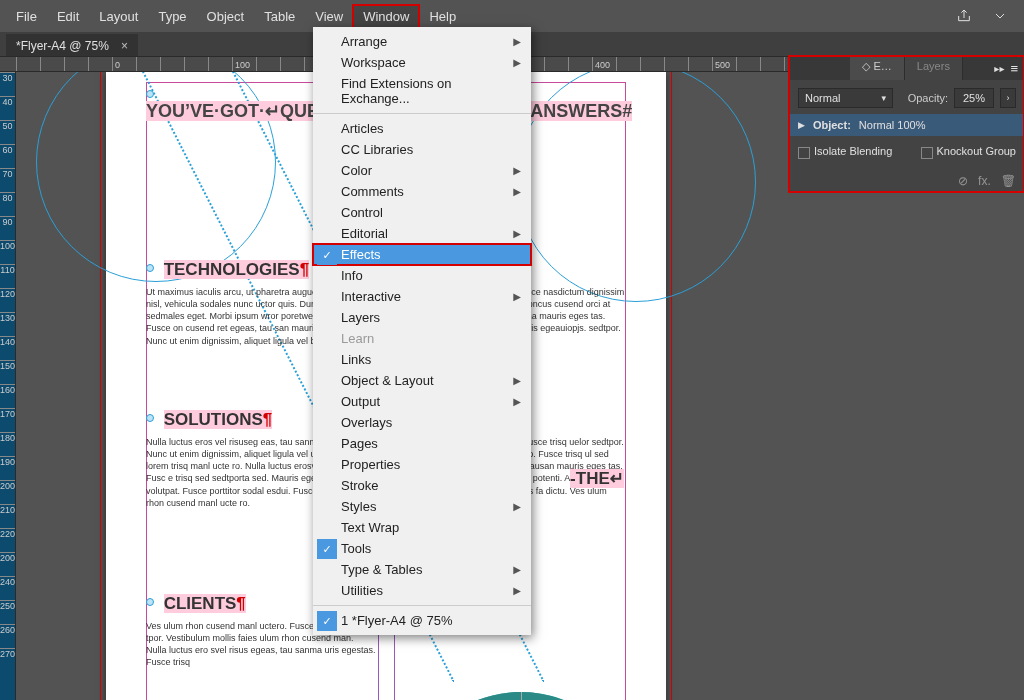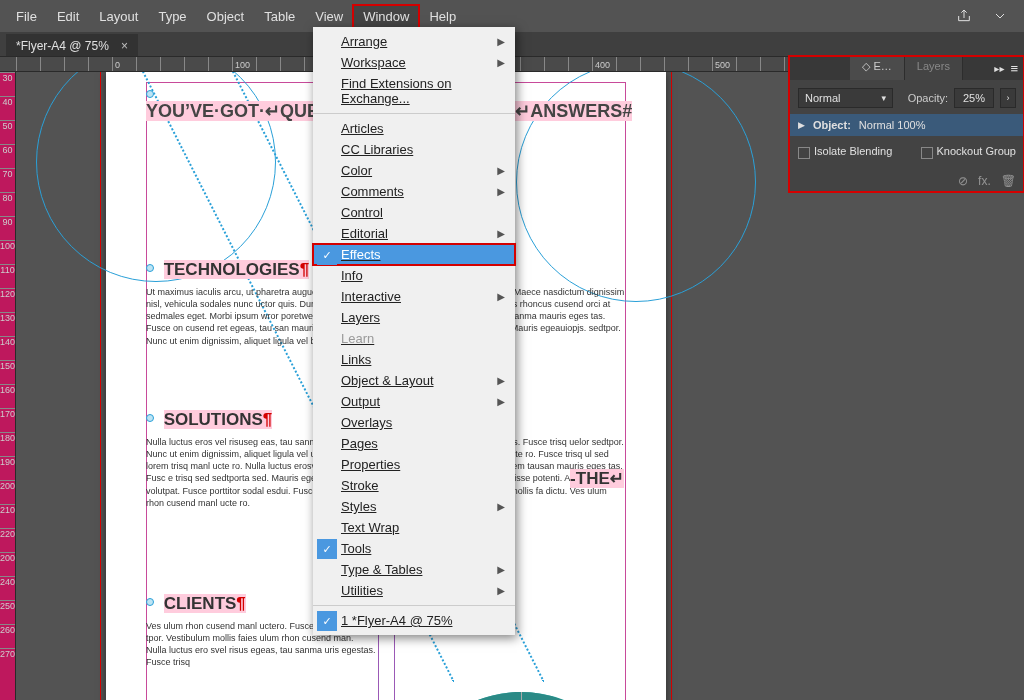--- a/index.html
+++ b/index.html
@@ -14,21 +14,21 @@
 
   
   .tabbar { height: 28px; background: #3f3f3f; display: flex; align-items: center; padding-left: 6px; }
   .doc-tab { background: #323232; padding: 5px 10px; font-size: 12px; display: flex; align-items: center; gap: 12px; }
   .close-x { font-size: 12px; opacity: .8; }
 
   
   .ruler-h { position:absolute; left:0; top:56px; right:0; height:16px; background:#4a4a4a; border-top:1px solid #2a2a2a; border-bottom:1px solid #2a2a2a; font-size:9px; color:#ccc; overflow:hidden; z-index:2;}
   .ruler-h-inner { position:absolute; left:16px; right:0; top:0; bottom:0; display:flex; }
   .tick { width:24px; border-left:1px solid #888; height:100%; padding-left:2px; line-height:16px; }
-  .ruler-v { position:absolute; left:0; top:72px; bottom:0; width:16px; background:#be185d; border-right:1px solid #2a2a2a; font-size:9px; color:#ccc; overflow:hidden; z-index:2;}
+  .ruler-v { position:absolute; left:0; top:72px; bottom:0; width:16px; background:#0c4a6e; border-right:1px solid #2a2a2a; font-size:9px; color:#ccc; overflow:hidden; z-index:2;}
   .vtick { height:24px; border-top:1px solid #888; width:100%; display:flex; align-items:flex-start; justify-content:center; writing-mode: horizontal-tb; }
 
   
   .canvas { position:absolute; left:16px; top:72px; width:770px; bottom:0; background:#535353; overflow:hidden; }
   .page { position:absolute; left:90px; top:0; width:560px; height:900px; background:#fff; box-shadow:0 2px 8px rgba(0,0,0,.5); }
   .bleed { position:absolute; left:-6px; top:-6px; right:-6px; bottom:-6px; border:1px solid #d40000; }
   .margin-box { position:absolute; left:40px; top:10px; right:40px; bottom:40px; border:1px solid #c84a9a; }
   .col-guide { position:absolute; top:0; bottom:0; border-left:1px solid #9b59b6; }
   .col-guide.g1 { left: calc(50% - 8px); }
   .col-guide.g2 { left: calc(50% + 8px); }
@@ -41,21 +41,21 @@
   .sec { position:absolute; left:40px; right:40px; }
   .pilcrow { color:#d40000; }
 
   .circle1 { position:absolute; left:-70px; top:-30px; width:240px; height:240px; border:1px solid #2aa0d8; border-radius:50%; }
   .circle2 { position:absolute; right:-90px; top:-10px; width:240px; height:240px; border:1px solid #2aa0d8; border-radius:50%; }
   .dotline { position:absolute; width:700px; border-top:2px dotted #2aa0d8; transform-origin:left center; }
   .chart { position:absolute; right:25px; bottom:40px; width:240px; height:240px; }
   .ring { position:absolute; border-radius:50%; }
 
   
-  .dropdown { position:absolute; left:313px; top:27px; width:202px; background:#f0f0f0; color:#222; box-shadow:2px 3px 10px rgba(0,0,0,.5); z-index:50; padding:4px 0; font-size:13px;text-decoration:underline; }
+  .dropdown { position:absolute; left:313px; top:27px; width:218px; background:#f0f0f0; color:#222; box-shadow:2px 3px 10px rgba(0,0,0,.5); z-index:50; padding:4px 0; font-size:13px; }
   .dropdown .mi { padding:3px 28px; position:relative; cursor:default; display:flex; align-items:center; }
   .dropdown .mi .arrow { position:absolute; right:10px; font-size:10px; color:#555; }
   .dropdown .mi.sel { background:#4a98e0; color:#fff; outline:2px solid #d40000; outline-offset:-1px; }
   .dropdown .mi.disabled { color:#9a9a9a; }
   .dropdown hr { border:none; border-top:1px solid #ccc; margin:4px 0; }
   .dropdown .check { position:absolute; left:4px; width:20px; text-align:center; background:#4a98e0; color:#fff; height:20px; line-height:20px; font-size:11px; }
 
   
   .panel { position:absolute; right:0; top:56px; width:235px; background:#434343; border-left:1px solid #2d2d2d; z-index:10; outline:2px solid #d40000; outline-offset:-1px; }
   .panel-tabs { display:flex; background:#383838; height:24px; align-items:stretch; }

